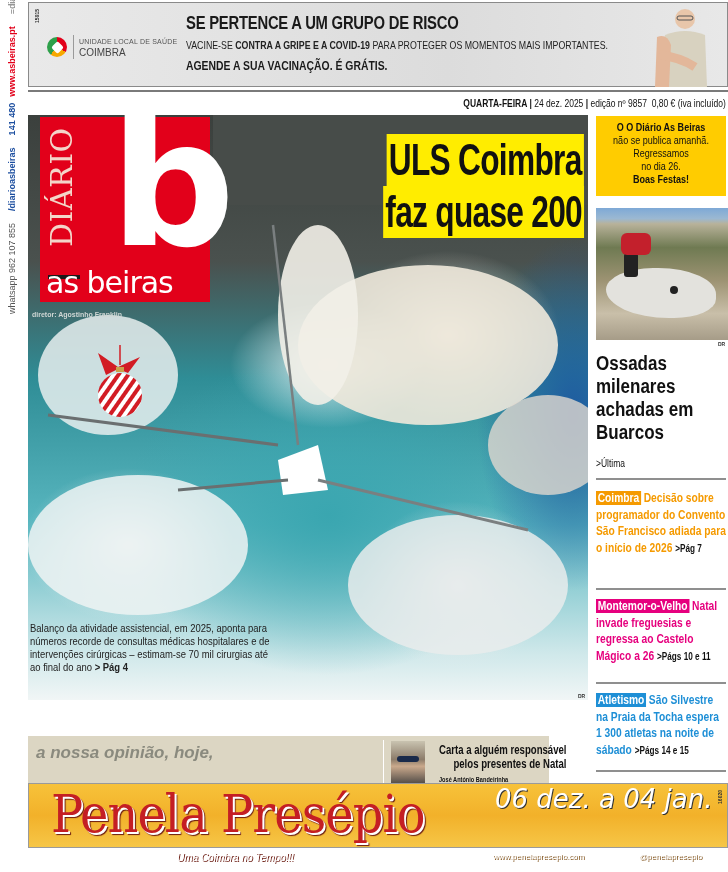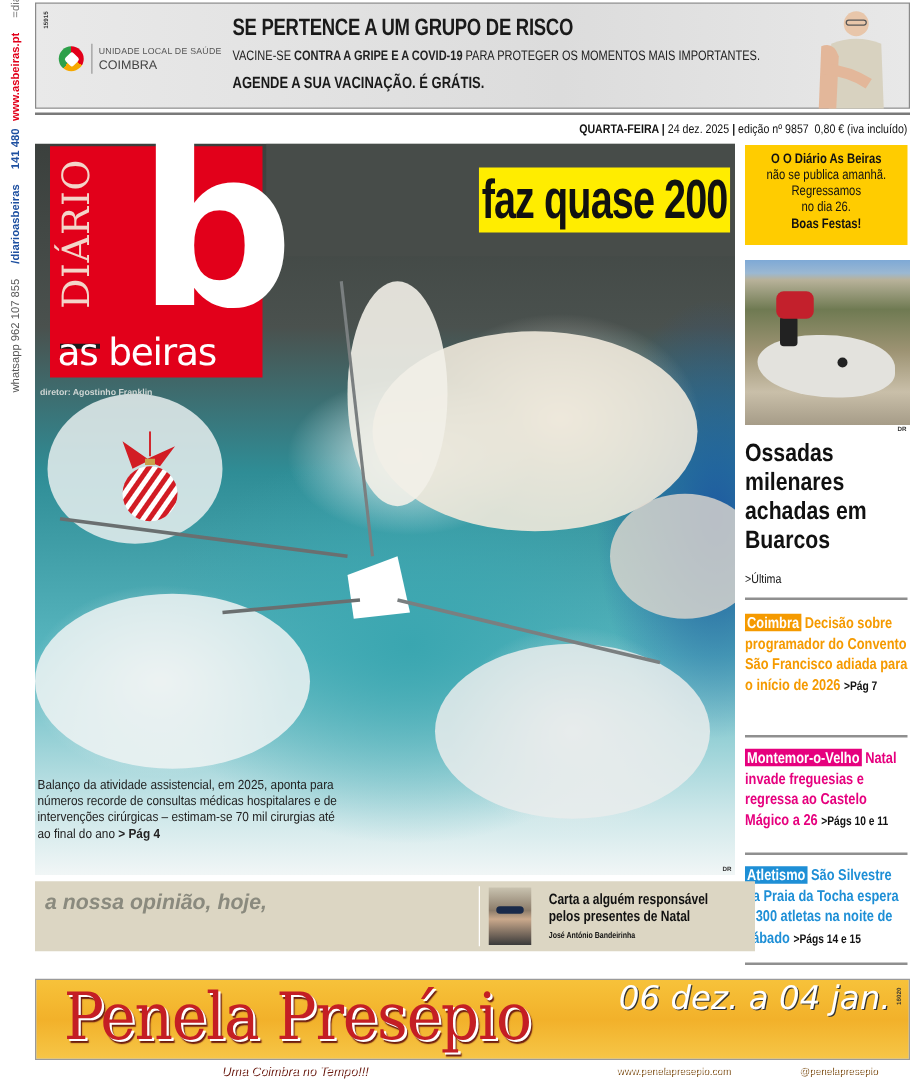--- a/index.html
+++ b/index.html
@@ -90,21 +90,21 @@
   .story .tag { color: #fff; padding: 0 2px; }
   .story .ref { color: #111; font-size: 10px; }
   .story.orange { top: 490px; color: #f59a00; width: 160px; }
   .story.orange .tag { background: #f59a00; }
   .story.pink { top: 598px; color: #e6007e; width: 160px; }
   .story.pink .tag { background: #e6007e; }
   .story.blue { top: 692px; color: #1e8fd6; width: 160px; }
   .story.blue .tag { background: #1e8fd6; }
 
   
-  .opinion { position: absolute; left: 28px; top: 705px; width: 576px; height: 56px; background: #dcd6c3; }
+  .opinion { position: absolute; left: 28px; top: 736px; width: 521px; height: 56px; background: #dcd6c3; text-align: right; }
   .op-left { position: absolute; left: 8px; top: 6px; font-size: 17px; line-height: 21px; font-style: italic; font-weight: bold; color: #8a8a7e; }
   .op-sep { position: absolute; left: 355px; top: 4px; width: 1px; height: 48px; background: #fff; }
   .op-photo { position: absolute; left: 363px; top: 5px; width: 34px; height: 46px; background: linear-gradient(180deg,#c9c3b0,#8c7c6a 40%,#caa98c 55%,#3a3a3a 100%); }
   .op-photo .glasses { position: absolute; left: 6px; top: 15px; width: 22px; height: 6px; background: #1a2a4a; border-radius: 3px; }
   .op-title { position: absolute; left: 411px; top: 7px; font-size: 12px; line-height: 14px; font-weight: bold; color: #111; transform: scaleX(0.8); transform-origin: left; white-space: nowrap; }
   .op-author { position: absolute; left: 411px; top: 40px; font-size: 7px; font-weight: bold; color: #111; transform: scaleX(0.8); transform-origin: left; white-space: nowrap; }
 
   
   .bottom-ad { position: absolute; left: 28px; top: 783px; width: 700px; height: 65px; background: linear-gradient(180deg, #f7c23a 0%, #f2b12a 50%, #f6c647 100%); border: 1px solid #9a9a9a; }
   .penela { position: absolute; left: 22px; top: 0; font-family: "DejaVu Serif", serif; font-size: 52px; color: #c41e24; text-shadow: 2px 2px 0 #fff, 3px 3px 1px #6a1a10; white-space: nowrap; letter-spacing: -1px; transform: scaleX(0.92); transform-origin: left; }
@@ -175,20 +175,21 @@
 
 <div class="logo-box">
   <div class="logo-b">b</div>
   <div class="logo-diario">DIÁRIO</div>
   <div class="logo-bar"></div>
   <div class="logo-asbeiras">as beiras</div>
 </div>
 <div class="director">diretor: Agostinho Franklin</div>
 
 <div class="headline">
+  <span class="hl"><span>ULS Coimbra</span></span>
   <span class="hl"><span>faz quase 200</span></span>
 </div>
 
 <svg class="ornament" viewBox="0 0 60 75">
   <line x1="32" y1="0" x2="32" y2="20" stroke="#d21c24" stroke-width="1.5"></line>
   <path d="M10 8 L30 22 L52 12 L40 28 L30 24 L18 30 Z" fill="#d21c24"></path>
   <rect x="28" y="22" width="8" height="5" fill="#c9a24a"></rect>
   <defs>
     <pattern id="stripes" width="8" height="8" patternUnits="userSpaceOnUse" patternTransform="rotate(35)">
       <rect width="8" height="8" fill="#ffffff"></rect>

